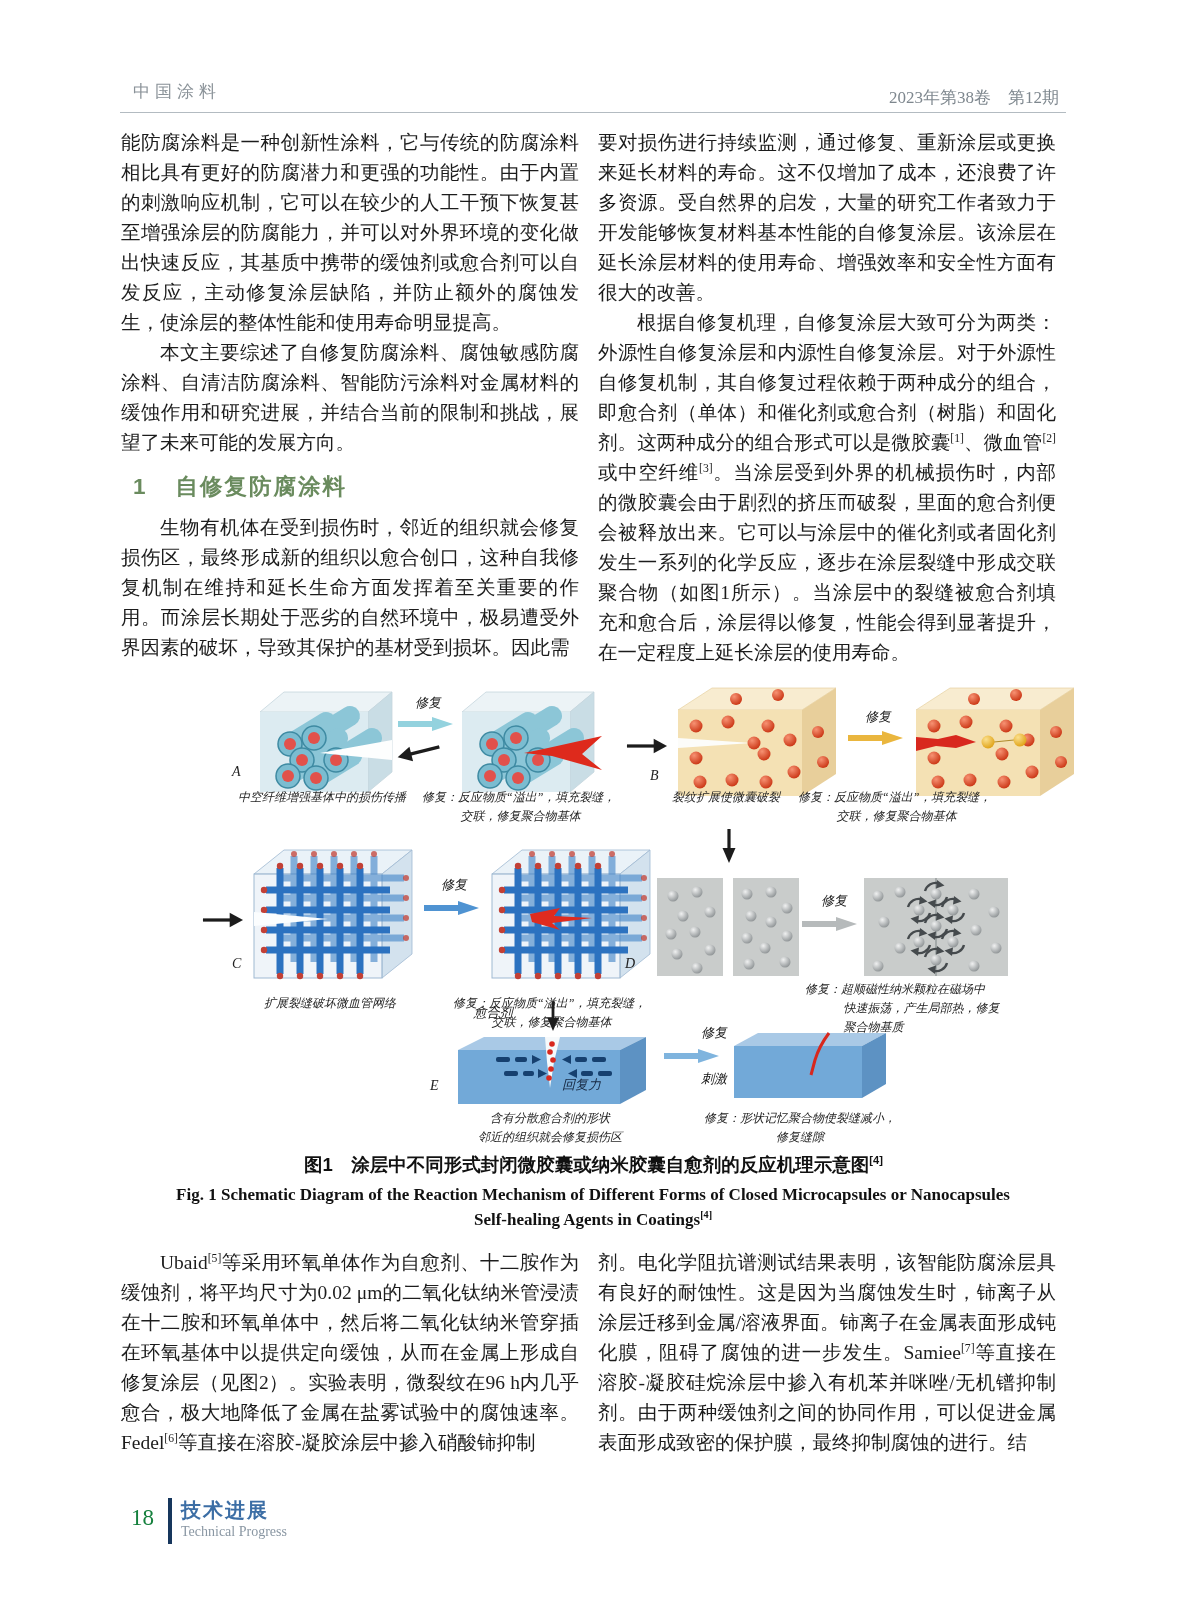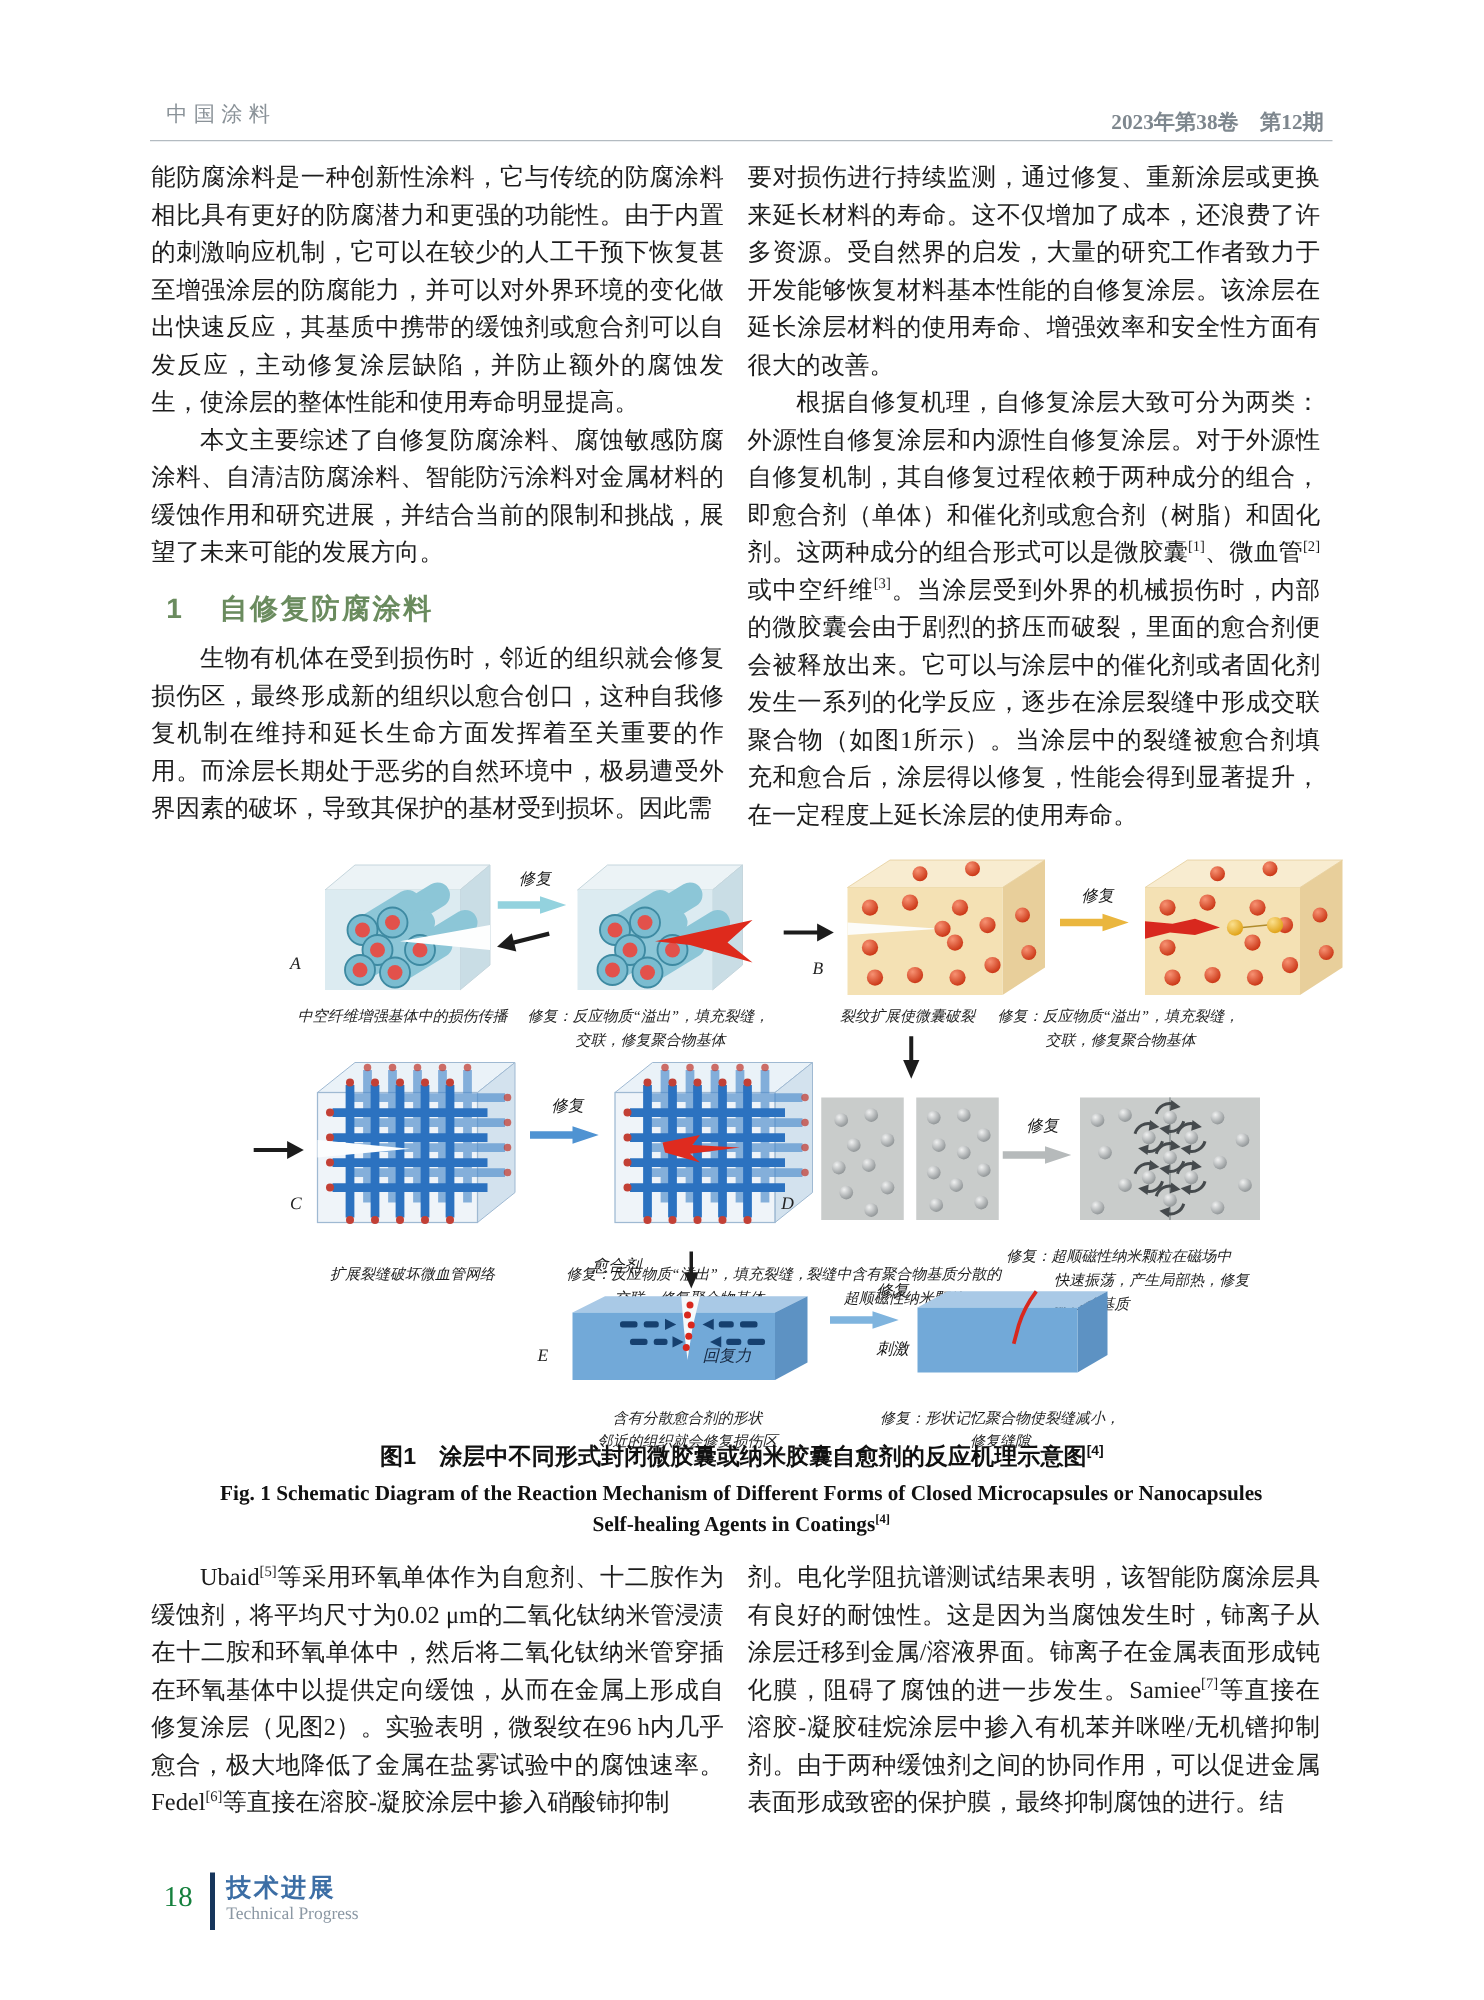--- a/index.html
+++ b/index.html
@@ -1,33 +1,33 @@
 <!DOCTYPE html>
 <html><head>
 <meta charset="utf-8">
 <style>
   * { margin:0; padding:0; box-sizing:border-box; }
   html,body { background:#ffffff; }
   body { width:1187px; height:1600px; position:relative; font-family:"Liberation Serif","DejaVu Serif",serif; color:#1f1f1f; }
   .abs { position:absolute; }
   
   .journal-name { left:133px; top:80px; font-size:17px; color:#8a9298; letter-spacing:5px; }
-  .issue-info { right:128px; top:86px; font-size:17px; color:#7e878e;font-weight:bold; }
+  .issue-info { right:128px; top:86px; font-size:17px; color:#7e878e; }
   .header-rule { left:120px; top:112px; width:946px; height:1px; background:#b3bbc1; }
   
   .col { width:458px; }
   .para { font-size:19.5px; line-height:30px; text-align:justify; text-justify:inter-character; color:#1c1c1c; }
   .para sup { font-size:0.6em; line-height:0; }
   .indent { text-indent:2em; }
   .sec-heading { font-family:"Liberation Sans","DejaVu Sans",sans-serif; font-weight:bold; font-size:22.5px; color:#6a8b5e; margin:13px 0 11px 12px; letter-spacing:2px; }
   .sec-num { margin-right:28px; }
   
   .fig1 { position:absolute; left:150px; top:672px; width:915px; height:478px;font-style:italic; }
   .pg { position:absolute; }
-  .cap { position:absolute; font-size:12px; line-height:19px; white-space:pre-line; color:#1e1e1e;margin-top:16px; }
+  .cap { position:absolute; font-size:12px; line-height:19px; white-space:pre-line; color:#1e1e1e; }
   .cap.center { text-align:center; }
   .cap.hang { text-align:left; padding-left:3.2em; text-indent:-3.2em; }
   .arrow-label { position:absolute; font-size:13px; color:#141414; text-align:center; width:56px; }
   .panel-letter { position:absolute; font-size:14px; color:#222; }
   .inblock-label { position:absolute; font-size:13px; color:#15263f; }
   .figcap-cn { left:0; top:1152px; width:100%; text-align:center; font-family:"Liberation Sans","DejaVu Sans",sans-serif; font-weight:bold; font-size:18.5px; color:#111; }
   .figcap-cn sup, .figcap-en sup { font-size:0.6em; line-height:0; }
   .figcap-en { left:163px; top:1182px; width:860px; text-align:center; font-weight:bold; font-size:17px; line-height:25px; color:#111; }
   
   .page-number { left:131px; top:1505px; font-size:23px; color:#15803d; }
@@ -395,22 +395,20 @@
     </g>
     <use href="#rotMark" transform="translate(74,22)"></use>
       <use href="#rotMark" transform="translate(74,54)"></use>
       <use href="#rotMark" transform="translate(74,88)"></use>
     <use href="#rotMark" transform="translate(57,38)"></use>
       <use href="#rotMark" transform="translate(91,38)"></use>
     <use href="#rotMark" transform="translate(57,70)"></use>
       <use href="#rotMark" transform="translate(91,70)"></use>
   </svg>
   <div class="panel-letter" style="left:475px;top:284px">D</div>
-  <div class="cap center" style="left:468px;top:322px;width:210px">裂缝中含有聚合物基质分散的
-超顺磁性纳米颗粒</div>
   <div class="cap hang" style="left:655px;top:308px;width:220px">修复：超顺磁性纳米颗粒在磁场中
 快速振荡，产生局部热，修复
 聚合物基质</div>
 
   <div class="arrow-label" style="left:318px;top:332px;width:50px">愈合剂</div>
   <svg class="pg" style="left:396px;top:328px;width:14px;height:32px" viewBox="0 0 16 36">
     <line x1="8" y1="1" x2="8" y2="22" stroke="#1c1c1c" stroke-width="3.2"></line>
       <polygon points="1.5,20 14.5,20 8,35" fill="#1c1c1c"></polygon>
   </svg>
   <svg class="pg" style="left:302px;top:362px;width:196px;height:72px" viewBox="0 0 196 72">

